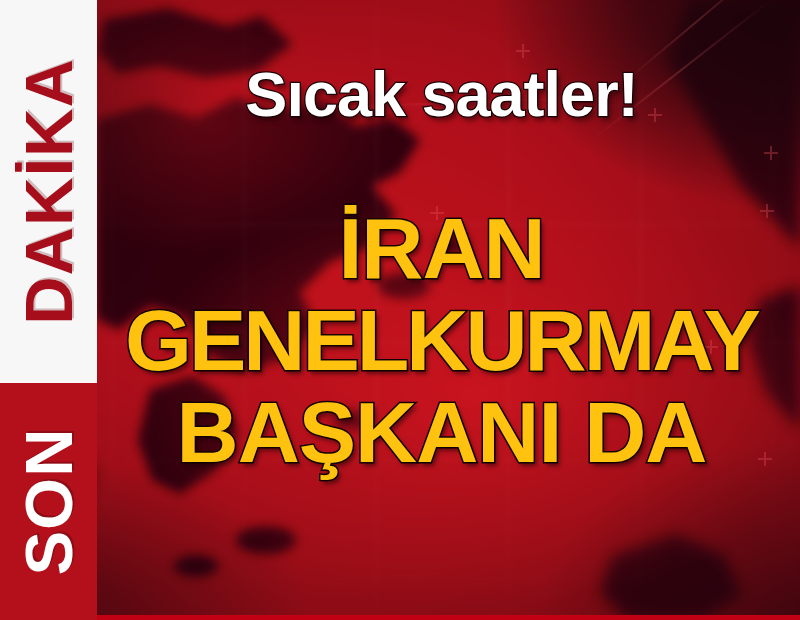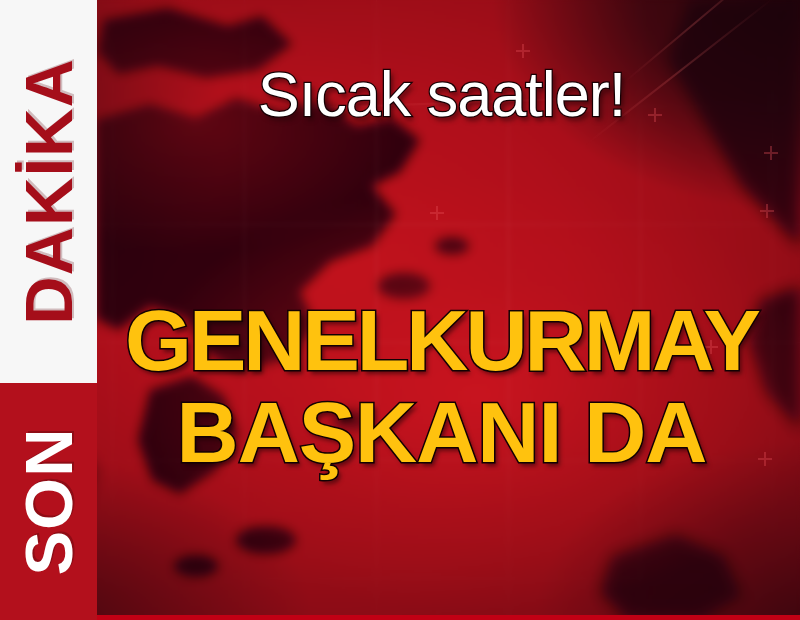--- a/index.html
+++ b/index.html
@@ -161,21 +161,21 @@
     padding:0 14px 0 8px;
   }
 
   .kicker {
     position:absolute;
     left:0; right:14px;
     top:63px;
     text-align:center;
     color:#ffffff;
     font-size:63px;
-    font-weight:normal;
+    font-weight:bold;
     line-height:1;
     letter-spacing:-1px;
     -webkit-text-stroke:2.5px #1a0206;
     paint-order:stroke fill;
     text-shadow:3px 4px 5px rgba(20,2,6,.55);
   }
 
   .headline {
     position:absolute;
     left:0; right:14px;
@@ -266,20 +266,21 @@
       <span class="rail-text" id="dakika-text">DAKİKA</span>
     </div>
     <div class="rail-seg" id="rail-son">
       <span class="rail-text" id="son-text">SON</span>
     </div>
   </div>
 
   <div id="text-block">
     <div class="kicker">Sıcak saatler!</div>
 
+    <div class="headline" id="hl-1">İRAN</div>
 
     <div class="headline" id="hl-2">GENELKURMAY</div>
 
     <div class="headline" id="hl-3">BAŞKANI DA</div>
 
   </div>
 
 </div>
 
 </body></html>

